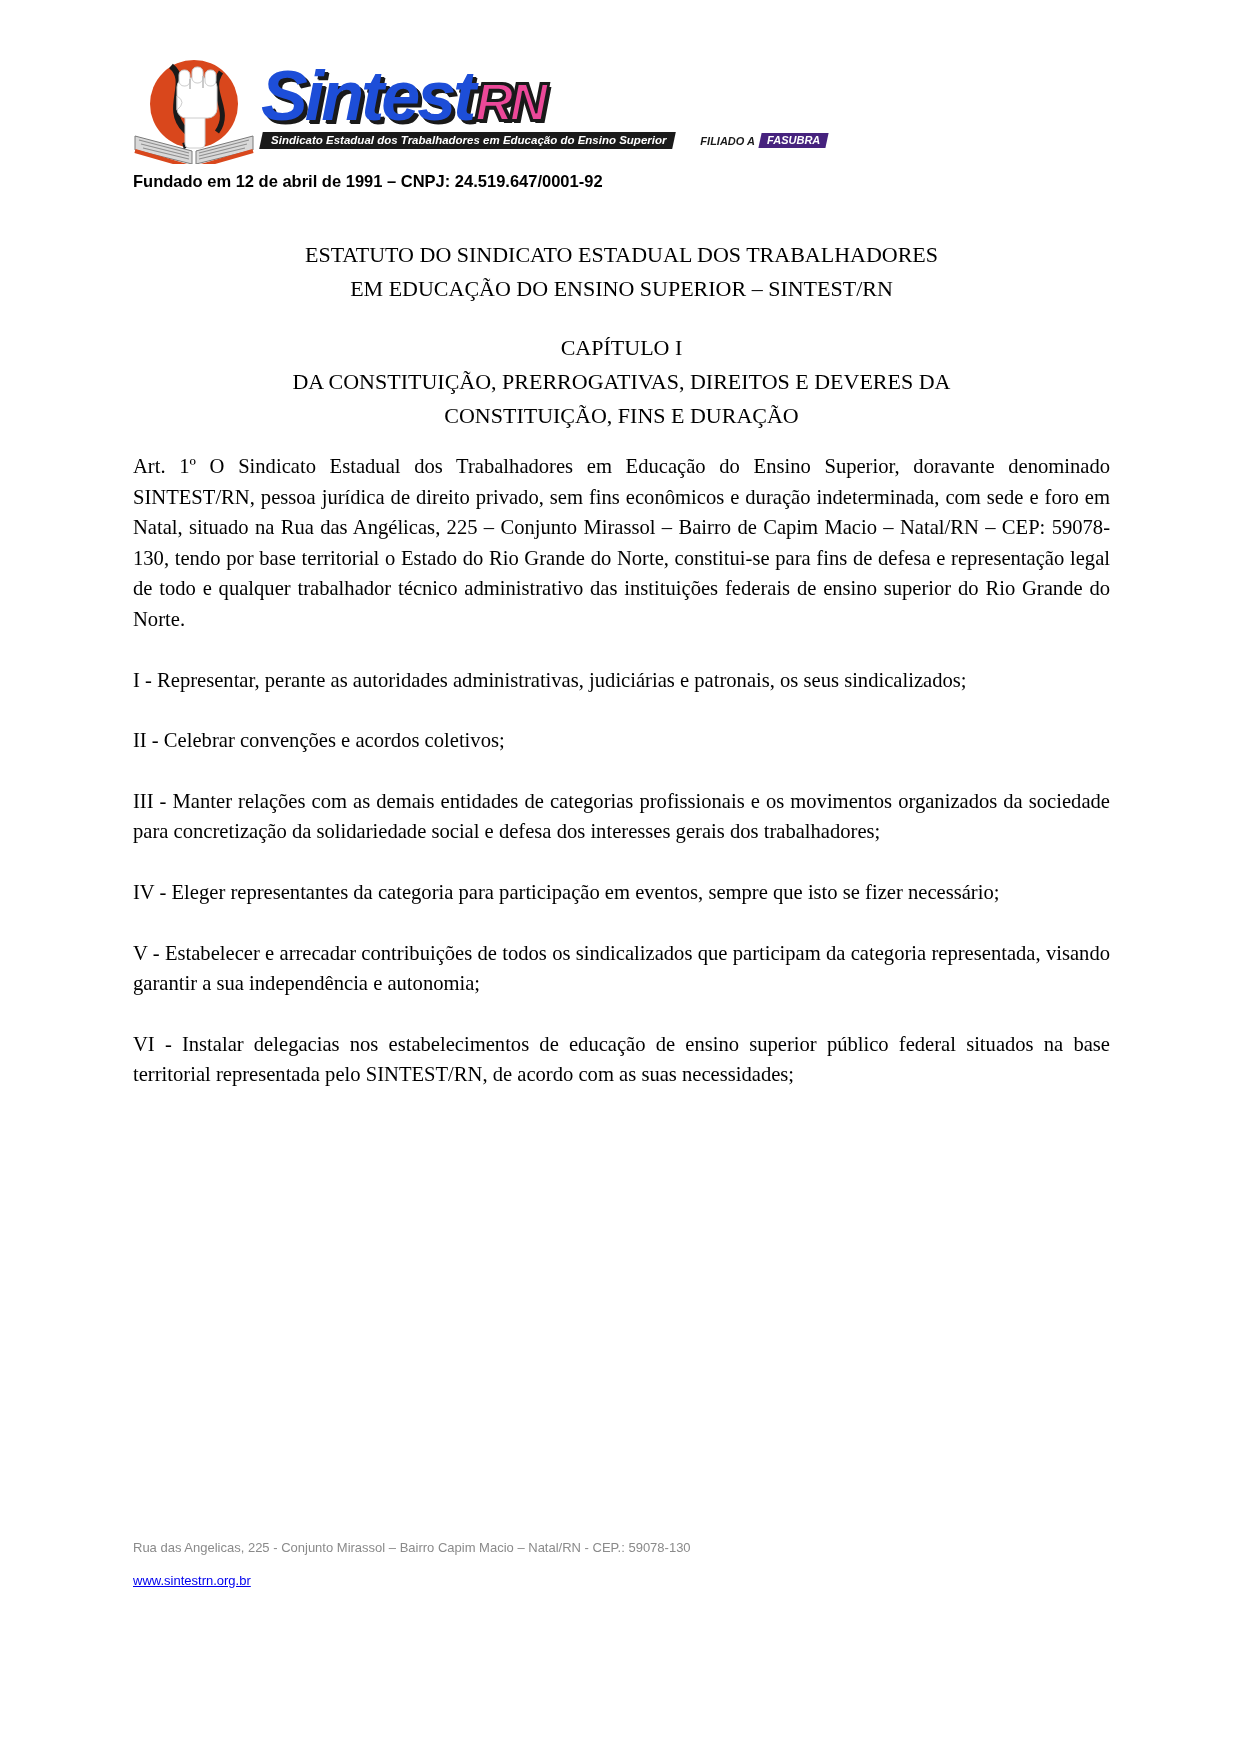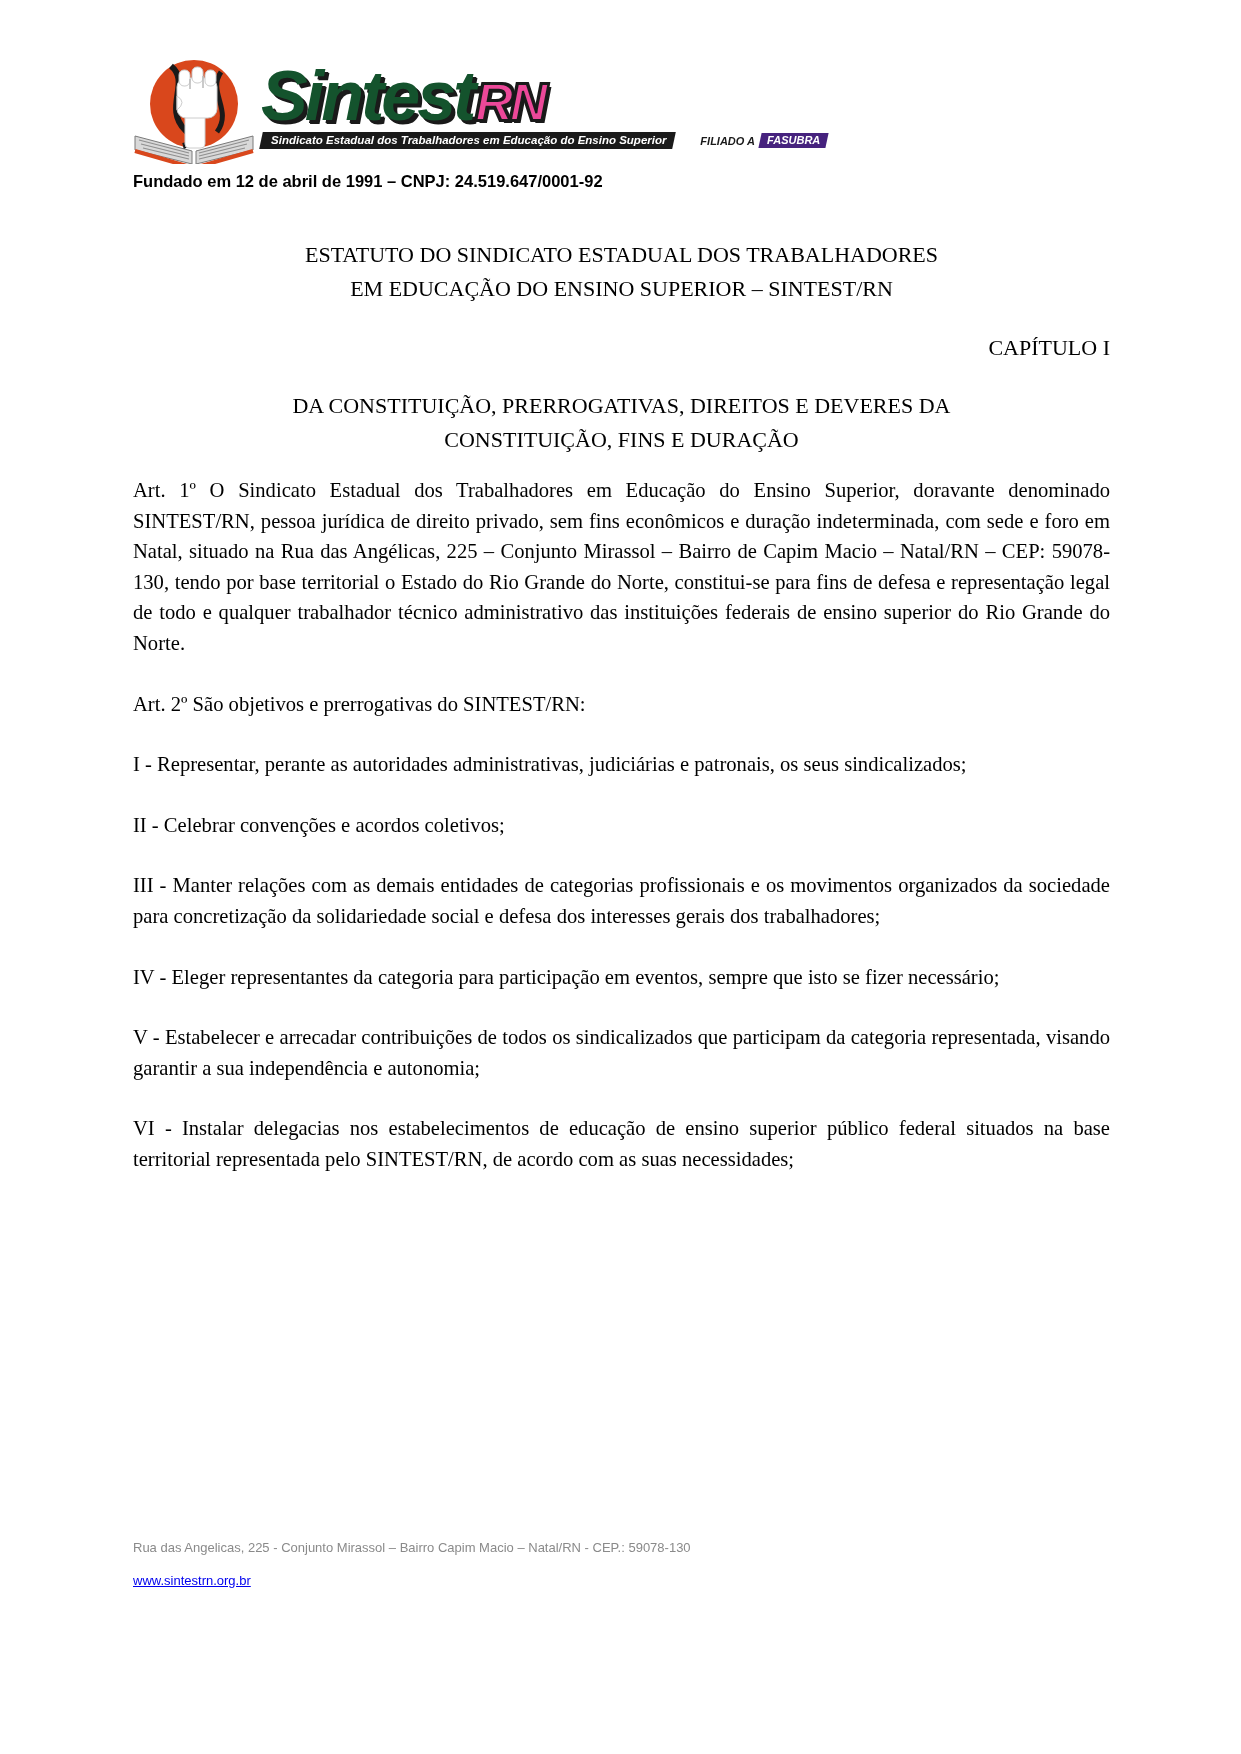--- a/index.html
+++ b/index.html
@@ -17,21 +17,21 @@
   .logo-icon{width:122px;height:106px;flex:0 0 auto;}
   .logo-right{position:relative;margin-left:6px;padding-top:2px;}
   .wordmark{
     font-family:"Liberation Sans", sans-serif;
     font-style:italic;font-weight:bold;
     font-size:70px;line-height:72px;
     letter-spacing:-3px;
     white-space:nowrap;
   }
   .brand-main{
-    color:#14532d;
+    color:#1d4ed8;
     text-shadow:3px 3px 0 #1a1a1a, 4px 4px 0 #1a1a1a;
   }
   .brand-suffix{
     color:#ec4899;
     font-size:52px;
     -webkit-text-stroke:2px #1a1a1a;
     text-shadow:-2px -2px 0 #1a1a1a,2px -2px 0 #1a1a1a,-2px 2px 0 #1a1a1a,3px 3px 0 #1a1a1a;
     margin-left:2px;
   }
   .tagline-row{
@@ -68,21 +68,21 @@
   
   .doc{
     position:absolute;left:133px;top:238px;width:977px;
     font-size:20.6px;line-height:30.6px;
   }
   .doc-title,.chapter,.section{
     text-align:center;font-weight:normal;
     font-size:22px;line-height:34px;margin:0;
   }
   .doc-title{margin-bottom:25px;text-align:center;}
-  .chapter{margin-bottom:24px;text-align:right;}
+  .chapter{}
   .section{margin-bottom:18px;}
   .doc p{
     margin:0 0 30px 0;
     text-align:justify;
   }
   
   .footer{
     position:absolute;left:133px;top:1536px;width:977px;
     font-family:"Liberation Sans", sans-serif;
     font-size:13px;line-height:24px;
@@ -142,21 +142,20 @@
       <div>ESTATUTO DO SINDICATO ESTADUAL DOS TRABALHADORES</div>
       <div>EM EDUCAÇÃO DO ENSINO SUPERIOR – SINTEST/RN</div>
     </div>
     <div class="chapter">CAPÍTULO I</div>
     <div class="section">
       <div>DA CONSTITUIÇÃO, PRERROGATIVAS, DIREITOS E DEVERES DA</div>
       <div>CONSTITUIÇÃO, FINS E DURAÇÃO</div>
     </div>
 
     <p>Art. 1º O Sindicato Estadual dos Trabalhadores em Educação do Ensino Superior, doravante denominado SINTEST/RN, pessoa jurídica de direito privado, sem fins econômicos e duração indeterminada, com sede e foro em Natal, situado na Rua das Angélicas, 225 – Conjunto Mirassol – Bairro de Capim Macio – Natal/RN – CEP: 59078-130, tendo por base territorial o Estado do Rio Grande do Norte, constitui-se para fins de defesa e representação legal de todo e qualquer trabalhador técnico administrativo das instituições federais de ensino superior do Rio Grande do Norte.</p>
-    <p>Art. 2º São objetivos e prerrogativas do SINTEST/RN:</p>
     <p>I - Representar, perante as autoridades administrativas, judiciárias e patronais, os seus sindicalizados;</p>
     <p>II - Celebrar convenções e acordos coletivos;</p>
     <p>III - Manter relações com as demais entidades de categorias profissionais e os movimentos organizados da sociedade para concretização da solidariedade social e defesa dos interesses gerais dos trabalhadores;</p>
     <p>IV - Eleger representantes da categoria para participação em eventos, sempre que isto se fizer necessário;</p>
     <p>V - Estabelecer e arrecadar contribuições de todos os sindicalizados que participam da categoria representada, visando garantir a sua independência e autonomia;</p>
     <p>VI - Instalar delegacias nos estabelecimentos de educação de ensino superior público federal situados na base territorial representada pelo SINTEST/RN, de acordo com as suas necessidades;</p>
   </div>
 
   <div class="footer">
     <p class="footer-address">Rua das Angelicas, 225 - Conjunto Mirassol – Bairro  Capim Macio – Natal/RN - CEP.: 59078-130</p>

